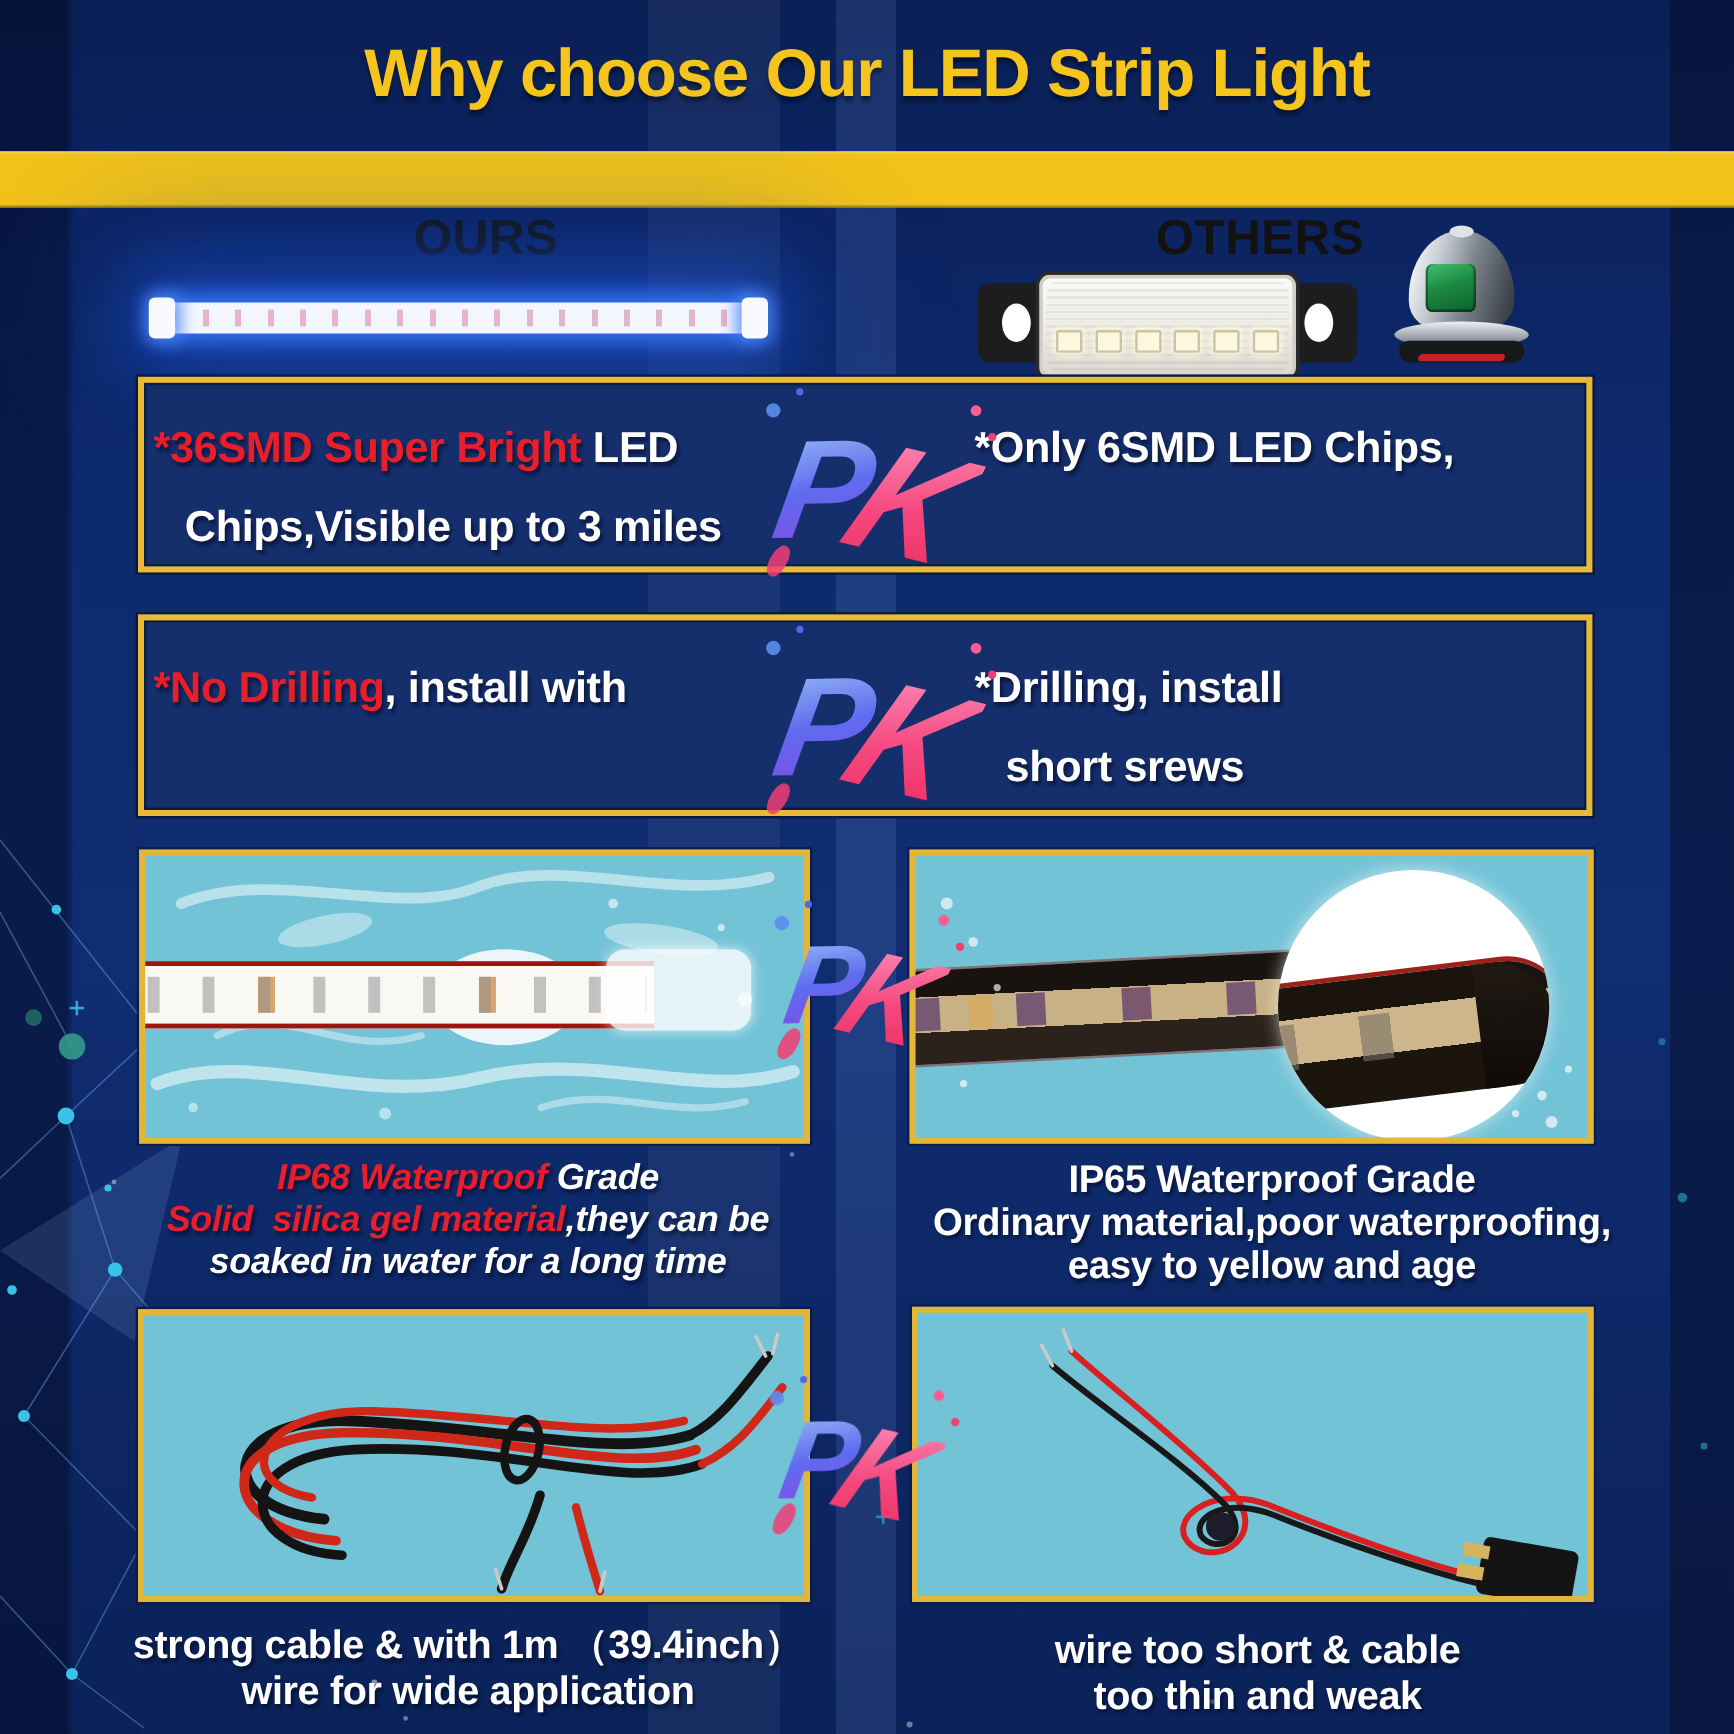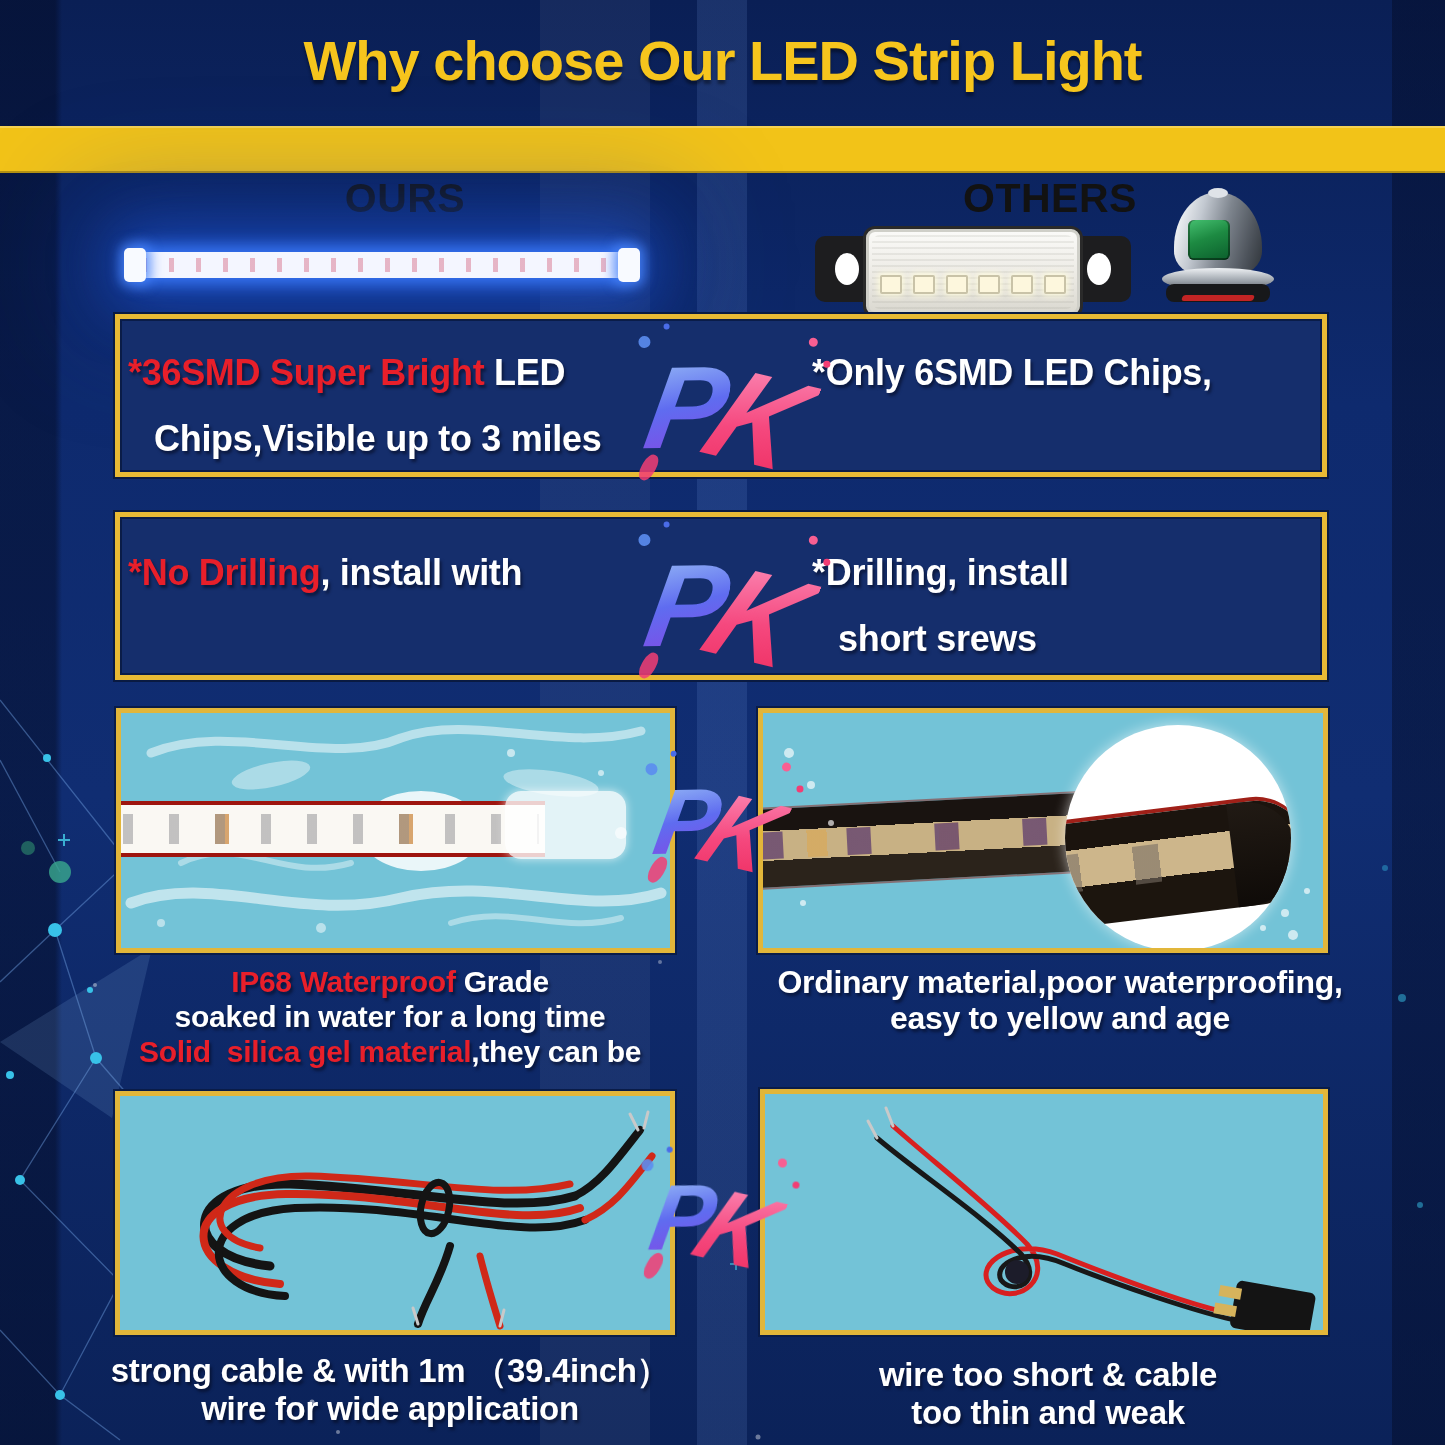--- a/index.html
+++ b/index.html
@@ -289,26 +289,27 @@
           <circle cx="40" cy="190" r="3"></circle>
       </g>
     </svg>
   </div>
 
   <div class="pk pk-sm" style="left:656px;top:772px;">
     <span class="pl">P</span><span class="kl">K</span>
     <i class="s1"></i><i class="s2"></i><i class="s3"></i><i class="s4"></i><i class="s5"></i>
   </div>
 
-  <div class="abs caption cap30" style="left:95px;top:964px;width:590px;">
+  <div class="abs caption cap30" style="left:95px;top:964px;width:590px;font-style:italic;">
     <div><span class="hl">IP68 Waterproof</span><span> Grade</span></div>
+    <div><span class="hl pre">Solid  silica gel material</span><span>,they can be</span></div>
     <div>soaked in water for a long time</div>
-    <div><span class="hl pre">Solid  silica gel material</span><span>,they can be</span></div>
   </div>
   <div class="abs caption cap32" style="left:740px;top:964px;width:640px;">
+    <div>IP65 Waterproof Grade</div>
     <div>Ordinary material,poor waterproofing,</div>
     <div>easy to yellow and age</div>
   </div>
 
   <div class="abs photo" style="left:115px;top:1091px;width:550px;height:234px;">
     <svg width="550" height="234">
       <g fill="none" stroke-linecap="round">
         <path d="M150,170 C55,160 65,85 170,88 C290,92 390,120 455,100" stroke="#141414" stroke-width="9"></path>
         <path d="M160,188 C62,180 52,100 166,98 C292,96 395,135 460,112" stroke="#d02818" stroke-width="8"></path>
         <path d="M165,200 C80,196 70,118 175,112 C300,106 400,148 465,124" stroke="#141414" stroke-width="8"></path>

